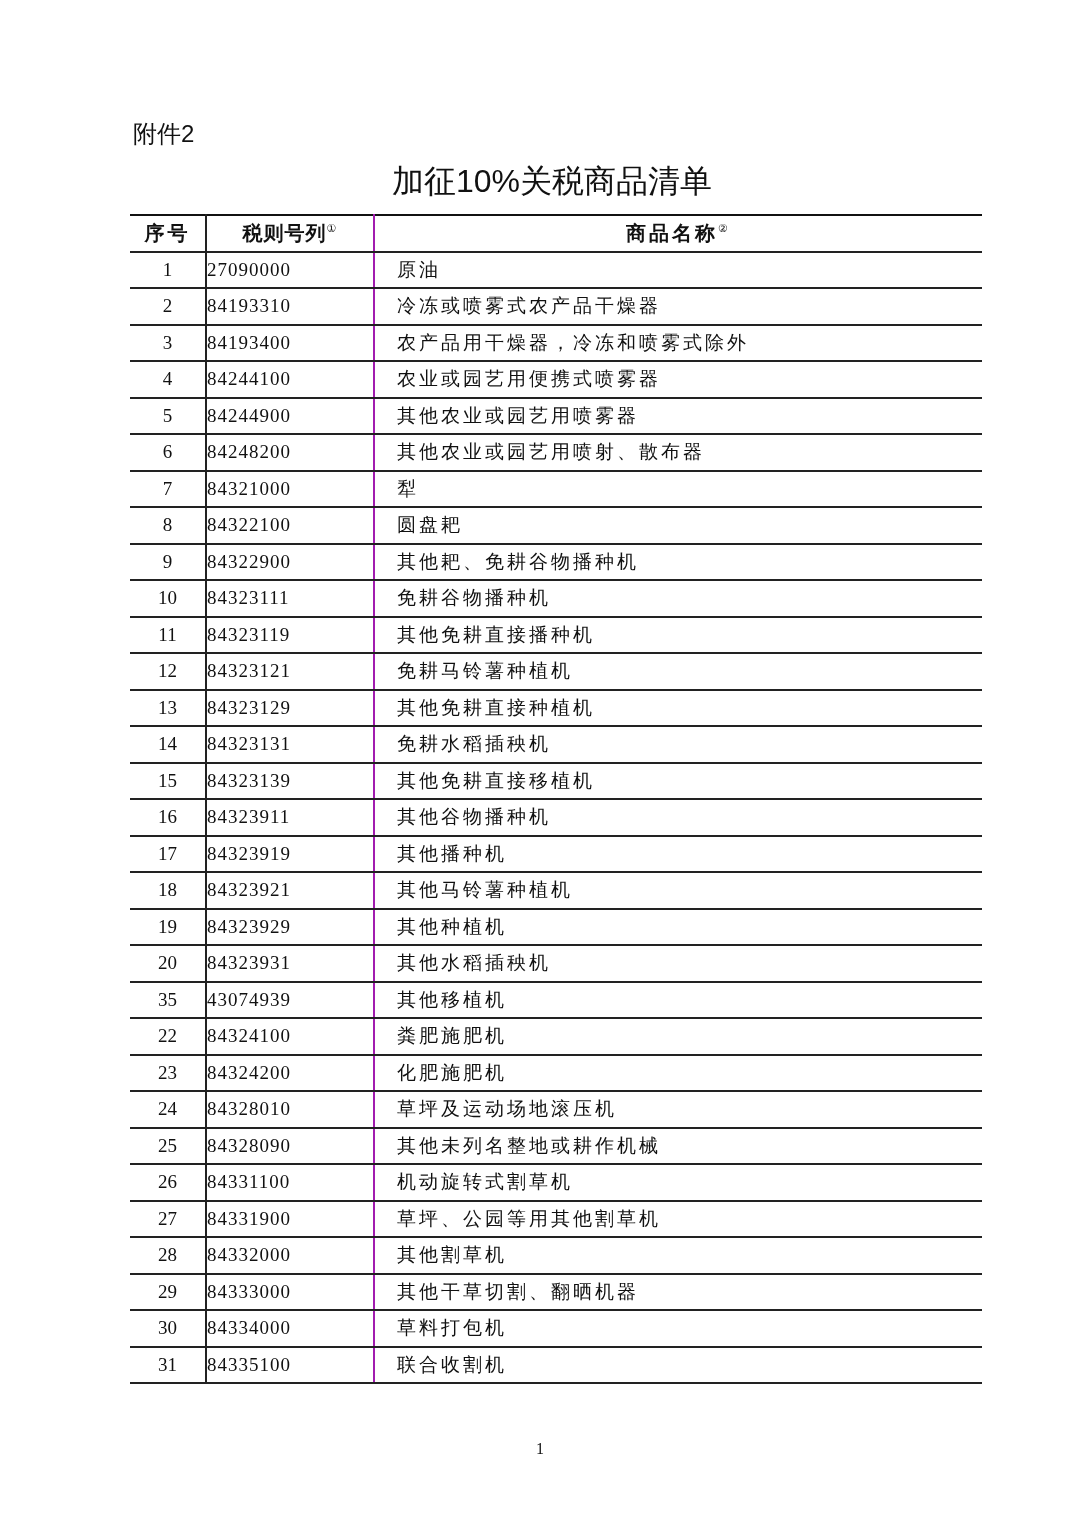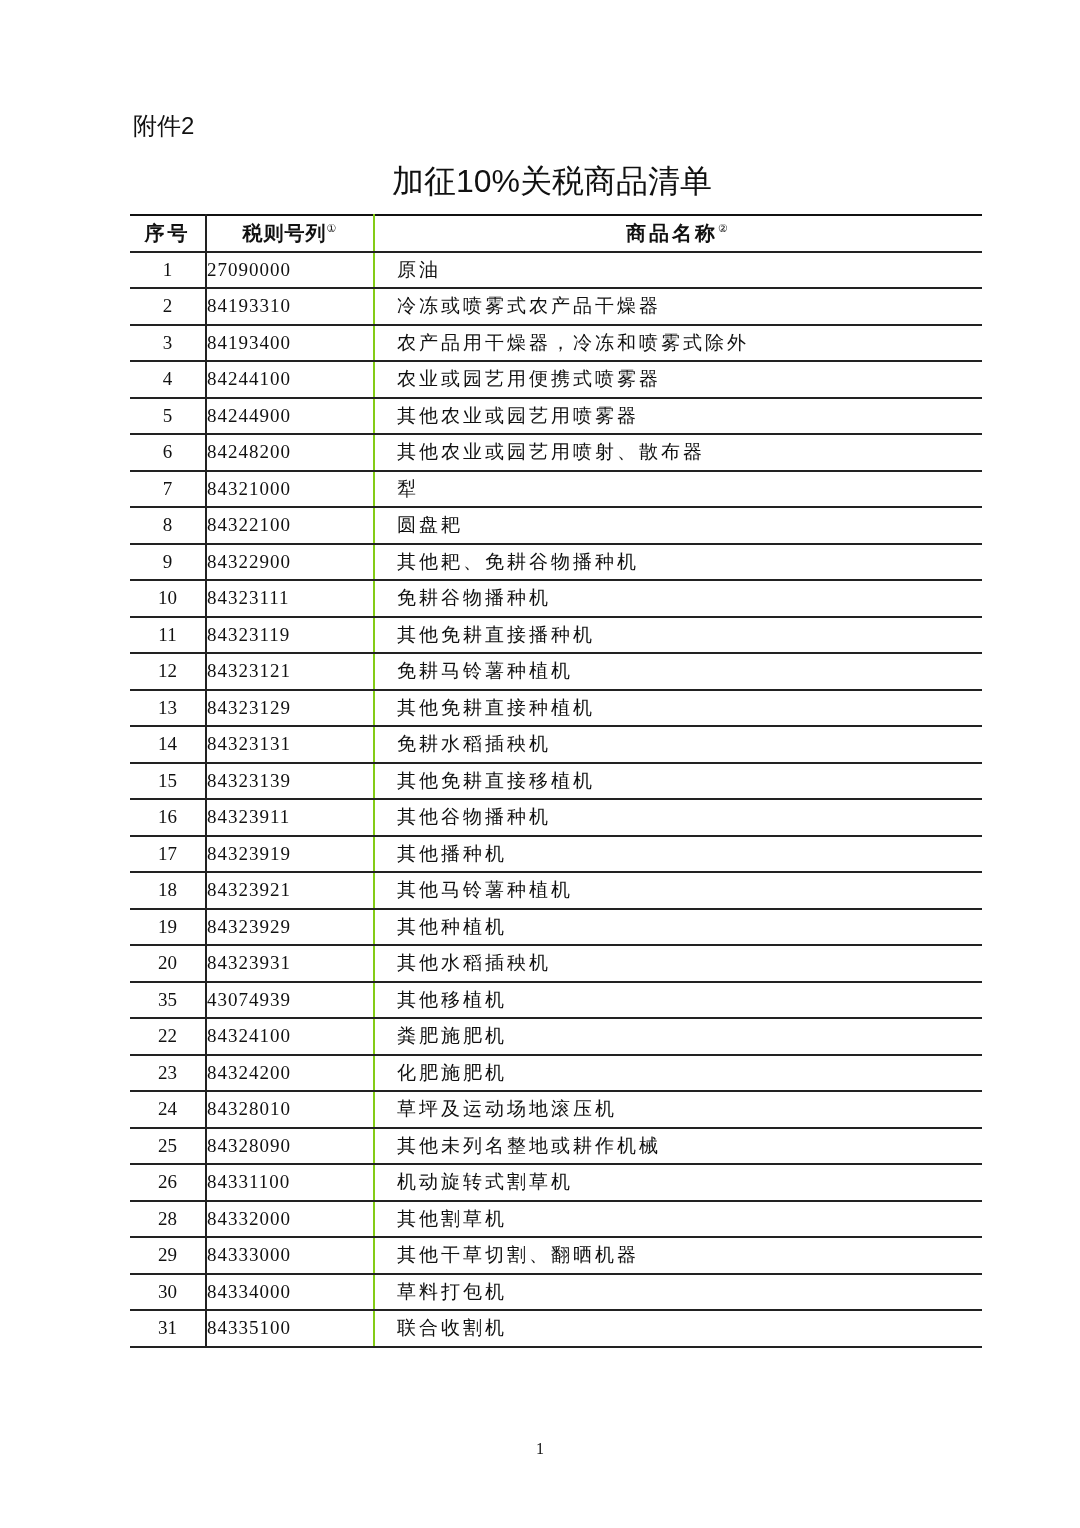--- a/index.html
+++ b/index.html
@@ -1,23 +1,23 @@
 <!DOCTYPE html>
 <html><head>
 <meta charset="utf-8">
 <style>
   html, body { margin:0; padding:0; background:#fff; }
   body { width:1080px; height:1528px; position:relative; overflow:hidden; color:#111; }
-  .attach { position:absolute; left:133px; top:110px; font-family:"Liberation Sans","DejaVu Sans",sans-serif; font-size:24px; }
+  .attach { position:absolute; left:133px; top:118px; font-family:"Liberation Sans","DejaVu Sans",sans-serif; font-size:24px; }
   .title { position:absolute; left:0; width:1104px; top:160px; text-align:center; font-family:"Liberation Sans","DejaVu Sans",sans-serif; font-size:32px; }
   table { position:absolute; left:130px; top:214px; width:852px; border-collapse:collapse; font-family:"Liberation Serif","DejaVu Serif",serif; font-size:19px; }
   th, td { height:34.5px; padding:0; border-top:2px solid #222; border-bottom:2px solid #222; }
   th { font-weight:bold; font-size:20px; letter-spacing:3px; border-top:2px solid #111; }
   td.c1, th.c1 { width:75px; text-align:center; border-right:2px solid #222; }
-  td.c2, th.c2 { width:166px; border-right:2px solid #84cc16; letter-spacing:1px; }
+  td.c2, th.c2 { width:166px; border-right:2px solid #a21caf; letter-spacing:1px; }
   td.c3 { text-align:left; padding-left:22px; letter-spacing:3px; }
   th.c3 { text-align:center; }
   sup { font-size:11px; font-weight:normal; }
   .pageno { position:absolute; left:0; width:1080px; top:1440px; text-align:center; font-family:"Liberation Serif","DejaVu Serif",serif; font-size:16px; }
 </style>
 </head>
 <body>
 
 <div class="attach">附件2</div>
 <div class="title">加征10%关税商品清单</div>
@@ -155,20 +155,25 @@
         <td class="c1">25</td>
         <td class="c2">84328090</td>
         <td class="c3">其他未列名整地或耕作机械</td>
       </tr>
       <tr>
         <td class="c1">26</td>
         <td class="c2">84331100</td>
         <td class="c3">机动旋转式割草机</td>
       </tr>
       <tr>
+        <td class="c1">27</td>
+        <td class="c2">84331900</td>
+        <td class="c3">草坪、公园等用其他割草机</td>
+      </tr>
+      <tr>
         <td class="c1">28</td>
         <td class="c2">84332000</td>
         <td class="c3">其他割草机</td>
       </tr>
       <tr>
         <td class="c1">29</td>
         <td class="c2">84333000</td>
         <td class="c3">其他干草切割、翻晒机器</td>
       </tr>
       <tr>

